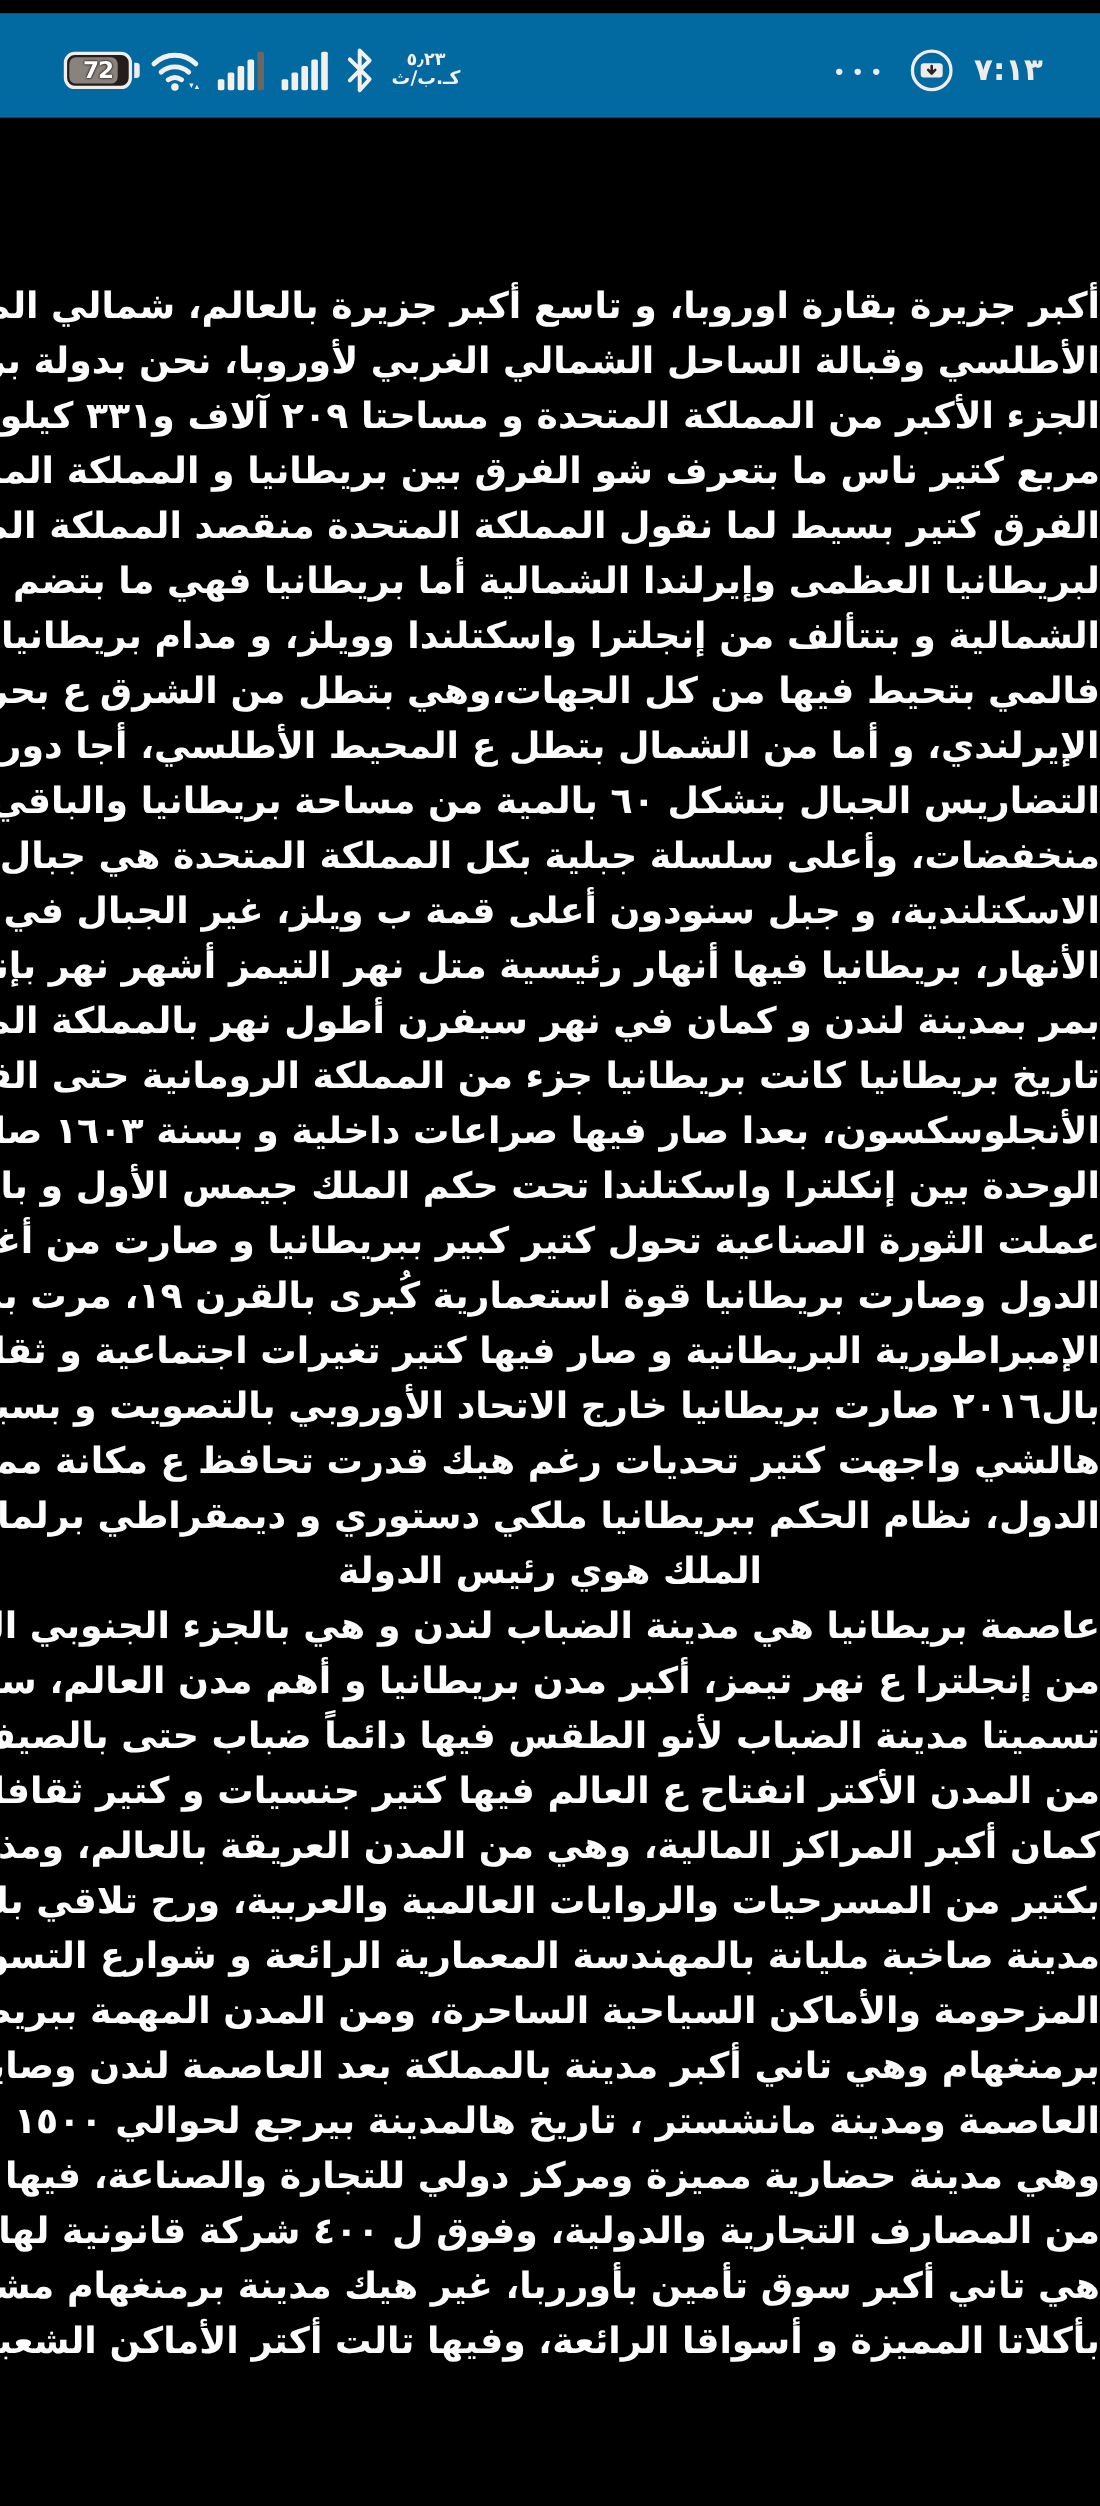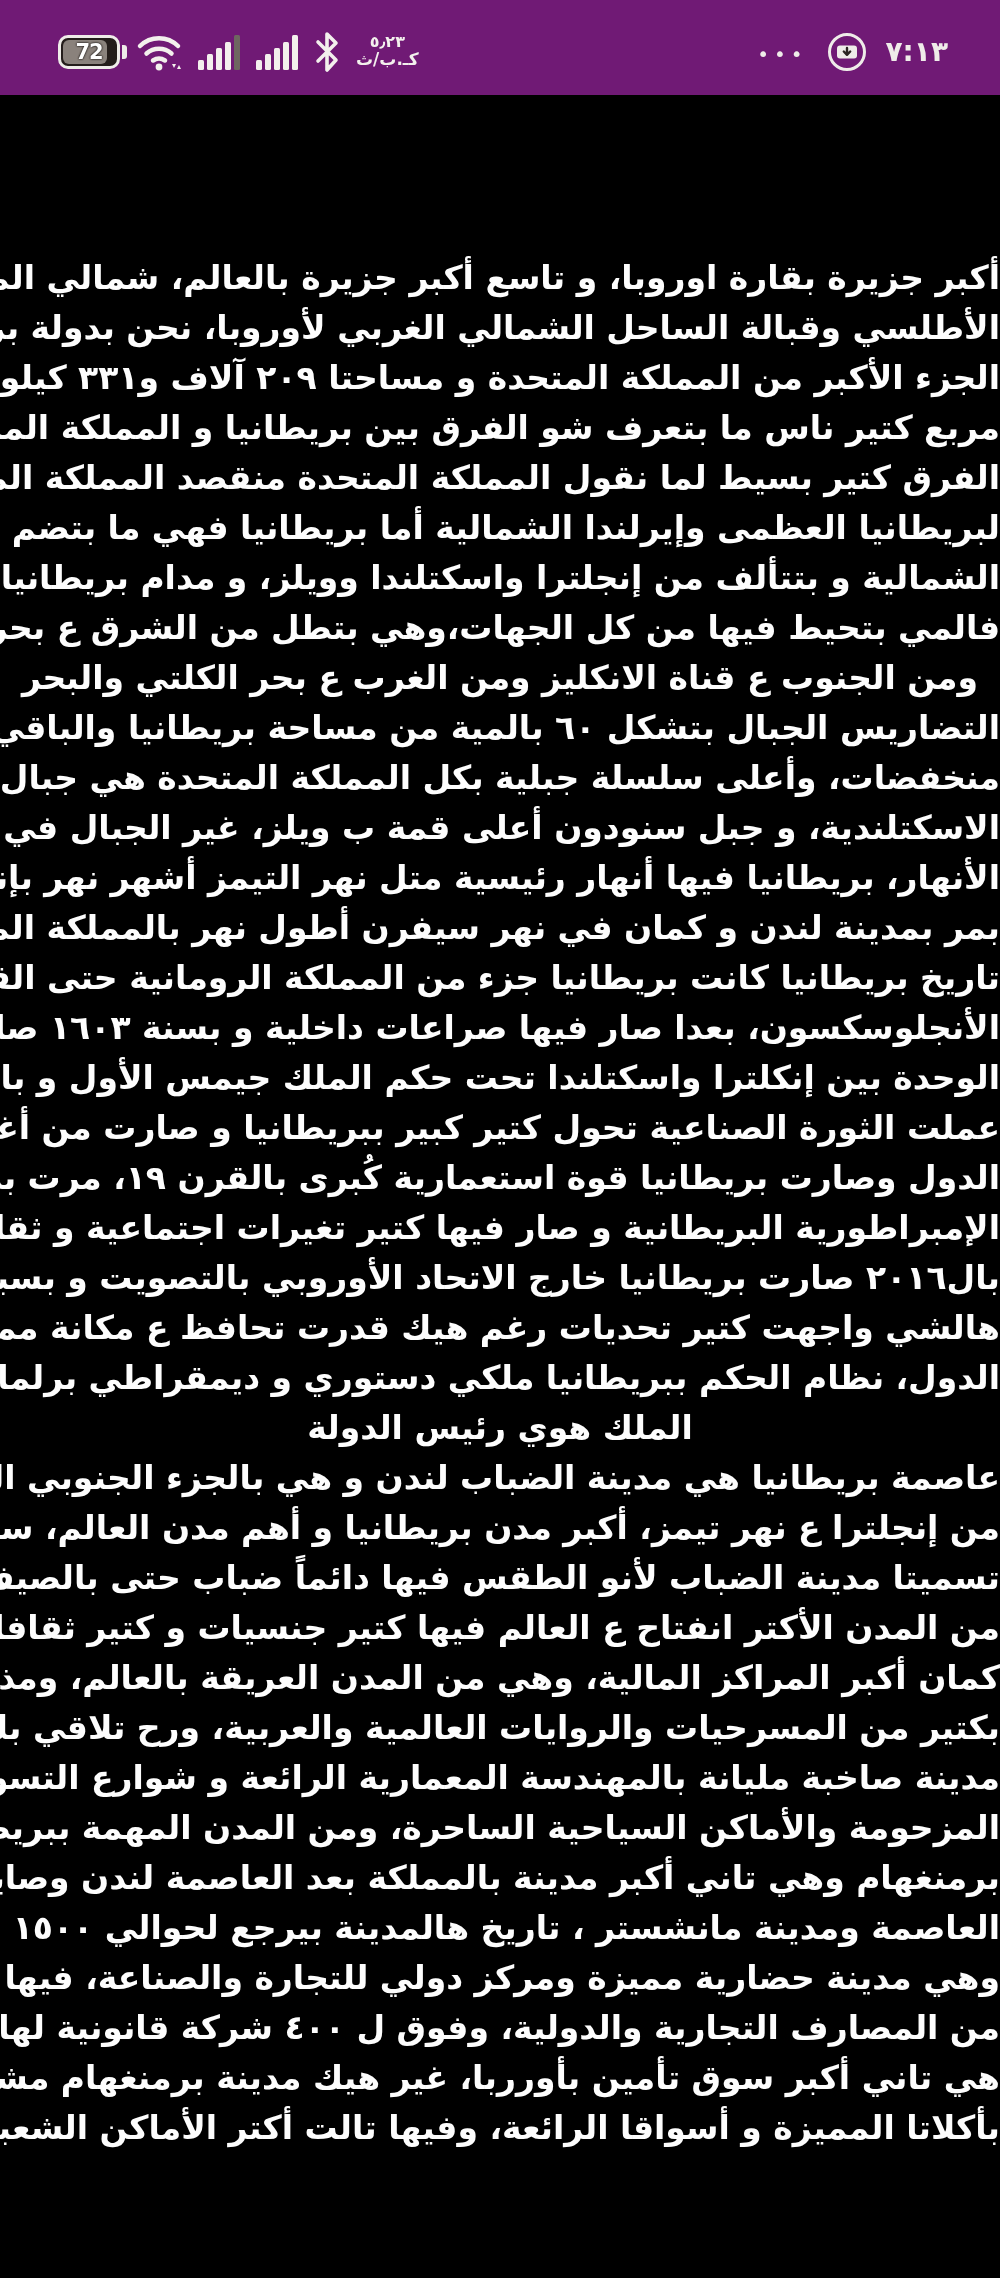--- a/index.html
+++ b/index.html
@@ -6,22 +6,22 @@
   html,body { width:1000px; height:2278px; }
   body {
     background:#000;
     overflow:hidden;
     font-family:"DejaVu Sans", sans-serif;
     position:relative;
   }
 
   
   .status-bar {
-    position:absolute; top:0; left:0; width:1000px; height:95px;
-    background:#701a75;
+    position:absolute; top:12px; left:0; width:1000px; height:95px;
+    background:#0369a1;
     display:flex; align-items:center; justify-content:space-between;
     padding:8px 52px 0 58px;
     color:#f3f0ed;
   }
   .sb-left, .sb-right { display:flex; align-items:center; }
   .sb-left  { gap:16px; }
   .sb-right { gap:18px; }
 
   
   .battery { position:relative; width:62px; height:34px;
@@ -132,22 +132,22 @@
     <div class="line">مربع كتير ناس ما بتعرف شو الفرق بين بريطانيا و المملكة المتحدة، و</div>
 
     <div class="line">الفرق كتير بسيط لما نقول المملكة المتحدة منقصد المملكة المتحدة</div>
 
     <div class="line">لبريطانيا العظمى وإيرلندا الشمالية أما بريطانيا فهي ما بتضم إيرلندا</div>
 
     <div class="line">الشمالية و بتتألف من إنجلترا واسكتلندا وويلز، و مدام بريطانيا جزيرة،</div>
 
     <div class="line">فالمي بتحيط فيها من كل الجهات،وهي بتطل من الشرق ع بحر الشمال،</div>
 
-    <div class="line">ومن الجنوب ع قناة الانكليز ومن الغرب ع بحر الكلتي والبحر</div>
-
+
+    <div class="line">الإيرلندي، و أما من الشمال بتطل ع المحيط الأطلسي، أجا دور</div>
 
     <div class="line">التضاريس الجبال بتشكل ٦٠ بالمية من مساحة بريطانيا والباقي سهول و</div>
 
     <div class="line">منخفضات، وأعلى سلسلة جبلية بكل المملكة المتحدة هي جبال الألب</div>
 
     <div class="line">الاسكتلندية، و جبل سنودون أعلى قمة ب ويلز، غير الجبال في عنا</div>
 
     <div class="line">الأنهار، بريطانيا فيها أنهار رئيسية متل نهر التيمز أشهر نهر بإنجلترا و</div>
 
     <div class="line">بمر بمدينة لندن و كمان في نهر سيفرن أطول نهر بالمملكة المتحدة</div>

